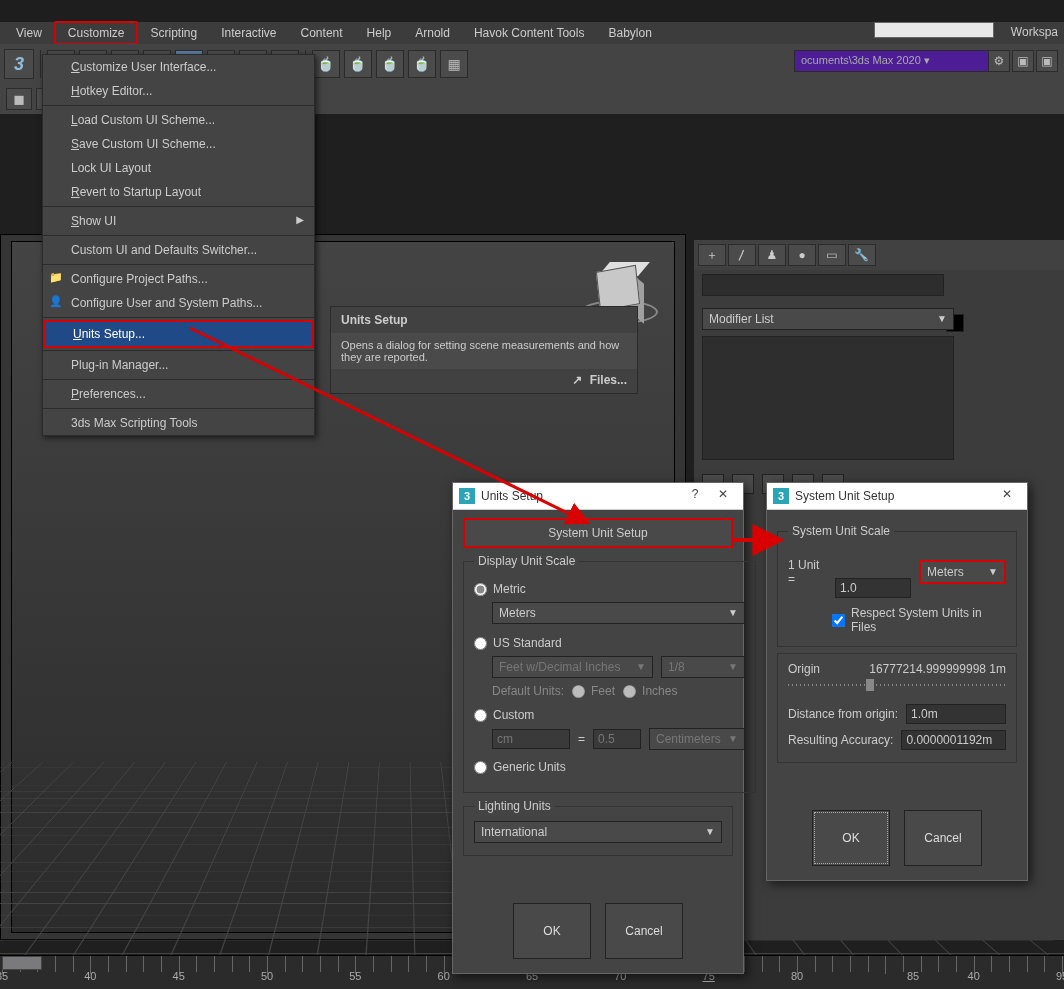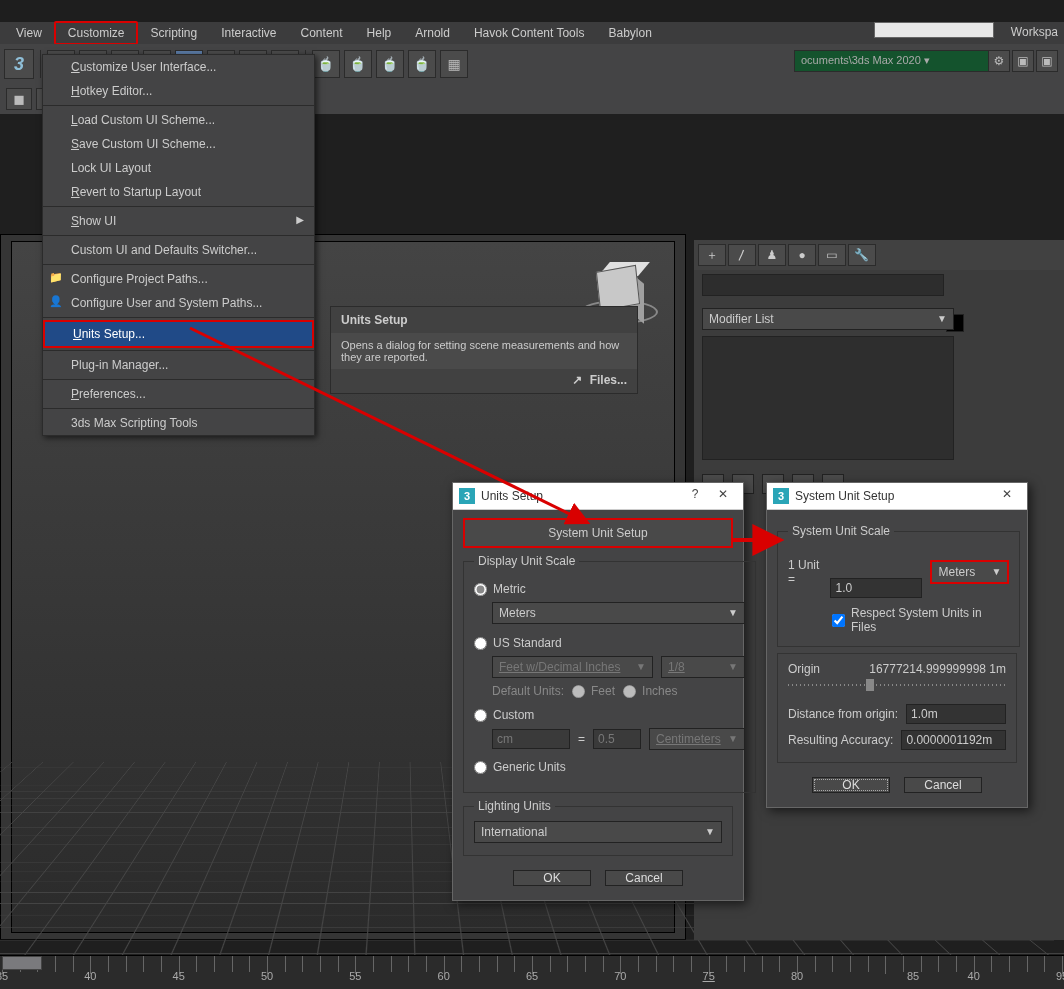--- a/index.html
+++ b/index.html
@@ -13,21 +13,21 @@
 
   .workspa { position:absolute; right:0; top:22px; height:22px; padding:3px 6px; color:#ccc; }
   .userbox { position:absolute; right:70px; top:22px; width:120px; height:16px; background:#e8e8e8; border:1px solid #666;}
 
   
   .toolbar { position:absolute; left:0; top:44px; right:0; height:40px; background:#444445; display:flex; align-items:center; gap:4px; padding:2px 4px; }
   .tb-btn { width:28px; height:28px; background:#4b4b4b; border:1px solid #2b2b2b; display:flex; align-items:center; justify-content:center; color:#bbb; font-size:14px;}
   .tb-btn.active { background:#5b7ba5; }
   .tb-3 { width:30px; height:30px; font-size:18px; font-weight:bold; font-style:italic; color:#8fbfd8; }
   .tb-sep { width:1px; height:28px; background:#2b2b2b; margin:0 2px; }
-  .toolbar-path { position:absolute; right:70px; top:6px; width:200px; height:22px; background:#14532d; border:1px solid #2b2b2b; padding:3px 6px; color:#aaa; font-size:11px; }
+  .toolbar-path { position:absolute; right:70px; top:6px; width:200px; height:22px; background:#4c1d95; border:1px solid #2b2b2b; padding:3px 6px; color:#aaa; font-size:11px; }
   .toolbar-right-icons { position:absolute; right:6px; top:6px; display:flex; gap:2px;}
   .toolbar-right-icons .tb-btn { width:22px; height:22px; font-size:12px;}
 
   
   .toolbar2 { position:absolute; left:0; top:84px; right:0; height:30px; background:#444445; display:flex; align-items:center; gap:4px; padding-left:6px;}
   .toolbar2 .tb-btn { width:26px; height:22px; }
 
   
   .dropdown { position:absolute; left:42px; top:54px; width:273px; background:#444445; border:1px solid #2b2b2b; box-shadow:2px 2px 6px rgba(0,0,0,.6); }
   .dd-item { padding:5px 16px 5px 28px; color:#ccc; cursor:pointer; position:relative; }
@@ -85,27 +85,27 @@
   .dialog-title .winbtn { width:28px; height:18px; text-align:center; color:#444; cursor:pointer; }
   .dialog-body { background:#444445; color:#ccc; padding:8px 10px 14px; }
   fieldset { border:1px solid #333; padding:8px 10px 12px; margin-top:6px;}
   legend { padding:0 4px; color:#ccc; font-size:12px;}
   .bigbtn { display:block; width:100%; background:#494949; color:#ccc; border:1px solid #222; padding:6px 0; text-align:center; cursor:pointer;}
   .bigbtn.redborder { border:2px solid #d90000; }
   label.radio { display:flex; align-items:center; gap:6px; margin:6px 0;}
   input[type=radio]{ accent-color:#888;}
   .sel { background:#494949; border:1px solid #222; color:#ccc; padding:3px 6px; position:relative; }
   .sel .chev { position:absolute; right:6px; top:4px; font-size:10px;}
-  .sel.disabled { color:#777;text-decoration:underline;}
+  .sel.disabled { color:#777;}
   .inline-row { display:flex; align-items:center; gap:8px;}
   .numbox { width:78px; background:#333; border:1px solid #222; color:#ccc; padding:2px 4px; }
   .numbox.disabled { color:#777; background:#3a3a3a;}
   .smalltxt { font-size:11px; color:#bbb;}
   .btnrow { display:flex; gap:14px; justify-content:center; margin-top:14px;}
-  .dlgbtn { width:78px; background:#494949; border:1px solid #222; color:#ddd; padding:0 0; text-align:center; cursor:pointer;}
+  .dlgbtn { width:78px; background:#494949; border:1px solid #222; color:#ddd; padding:20px 0; text-align:center; cursor:pointer;margin-top:33px;}
   .dlgbtn.focus { outline:1px dotted #aaa; outline-offset:-3px;}
 
   
   .slider { position:relative; height:10px; margin:4px 0 2px;}
   .slider-track { position:absolute; left:0; right:0; top:4px; height:2px; background:repeating-linear-gradient(90deg,#888 0 1px, transparent 1px 4px);}
   .slider-thumb { position:absolute; left:36%; top:-1px; width:8px; height:12px; background:#888;}
   .origin-val { float:right; color:#ccc;}
 
   
   svg.arrows { position:absolute; left:0; top:0; width:1064px; height:989px; pointer-events:none; }
@@ -454,21 +454,21 @@
   <div class="dialog-title">
     <div class="logo3">3</div>
     <div class="titletext">System Unit Setup</div>
     <div class="winbtn">✕</div>
   </div>
   <div class="dialog-body">
     <fieldset>
       <legend>System Unit Scale</legend>
       <div class="inline-row">
         <span>1 Unit =</span>
-        <input class="numbox" style="width: 92px; margin-top: 32px;" value="1.0">
+        <input class="numbox" style="width: 76px; margin-top: 32px;" value="1.0">
         <div class="sel" style="width:92px; border:2px solid #d90000;">
           <span>Meters</span>
           <span class="chev">▼</span>
         </div>
       </div>
       <label class="radio" style="margin:8px 0 0 44px;">
         <input type="checkbox" checked="" style="">
         <span>Respect System Units in Files</span>
       </label>
     </fieldset>

